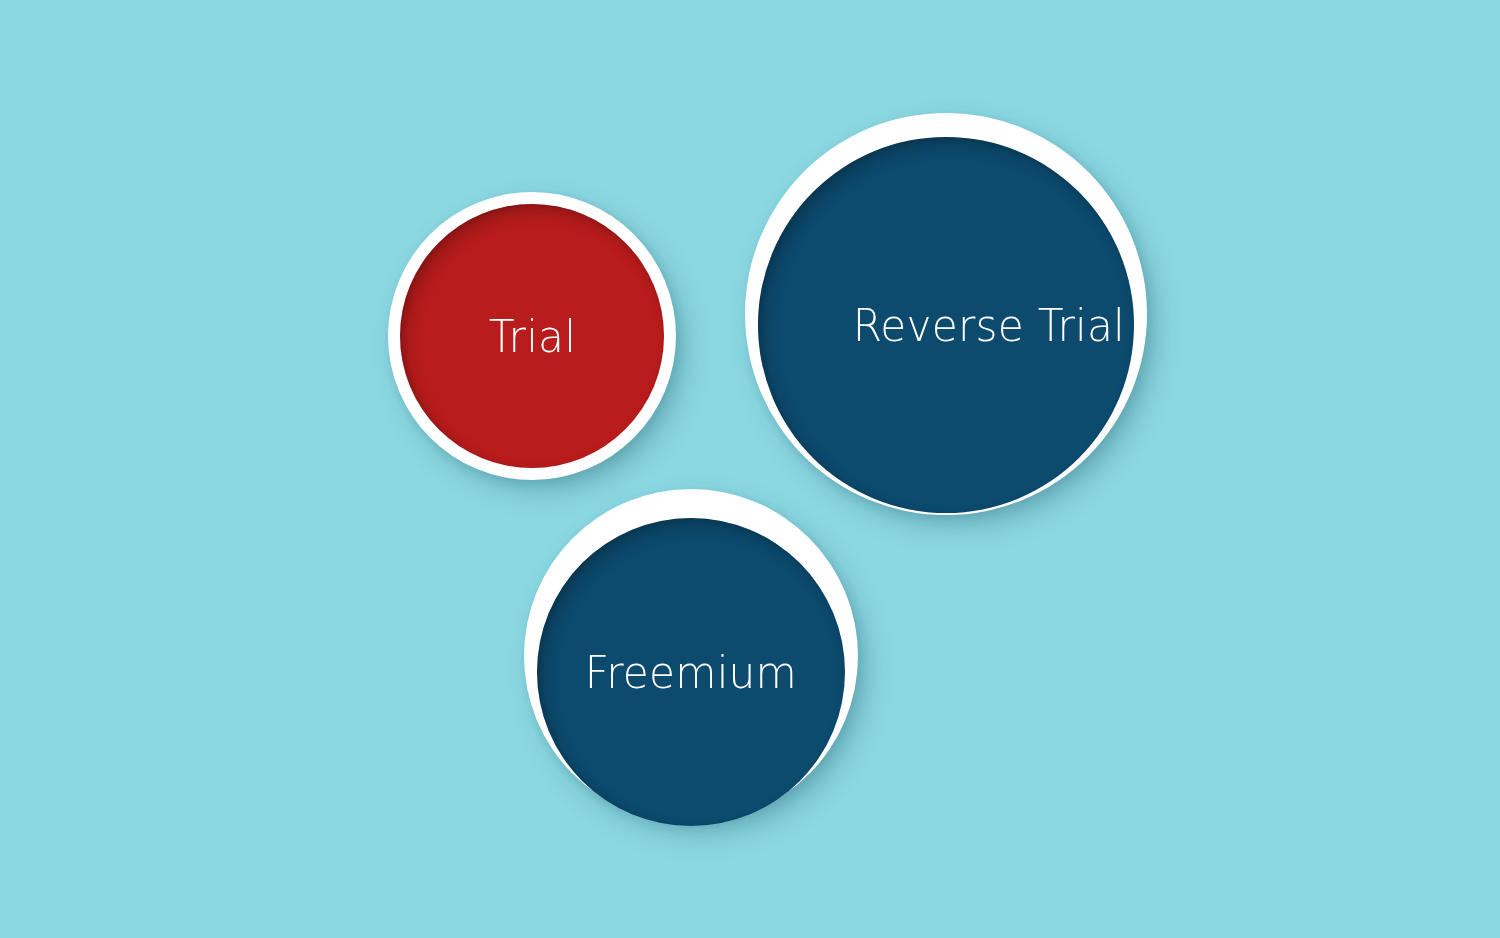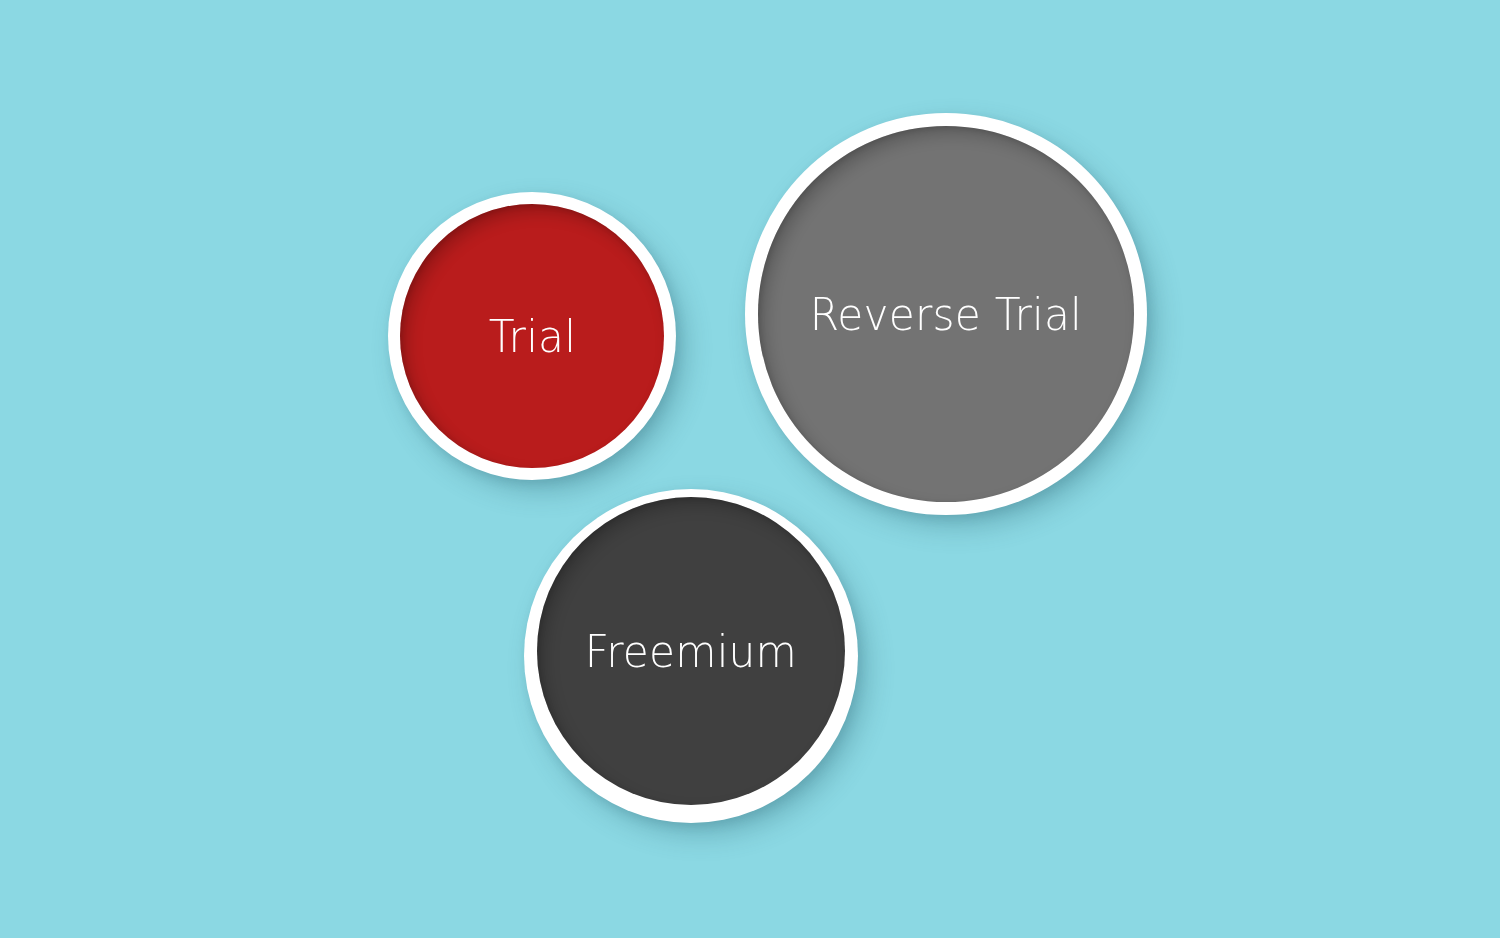--- a/index.html
+++ b/index.html
@@ -81,40 +81,41 @@
 
   
   #node-reverse-trial {
     left: 745px;
     top: 113px;
     width: 402px;
     height: 402px;
   }
   #node-reverse-trial .node-fill {
     left: 13px;
-    top: 13px;
+    top: 24px;
     width: 376px;
     height: 376px;
-    background: #737373;
+    background: #0c4a6e;
+    justify-content: flex-end;
   }
   #node-reverse-trial .node-label { font-size: 45px; }
 
   
   #node-freemium {
     left: 524px;
     top: 489px;
     width: 334px;
     height: 334px;
   }
   #node-freemium .node-fill {
     left: 13px;
-    top: 8px;
+    top: 29px;
     width: 308px;
     height: 308px;
-    background: #404040;
+    background: #0c4a6e;
   }
   #node-freemium .node-label { font-size: 45px; }
 </style>
 </head>
 <body>
 
 <div id="canvas">
 
   <div id="node-trial" class="node">
     <div class="node-fill">

